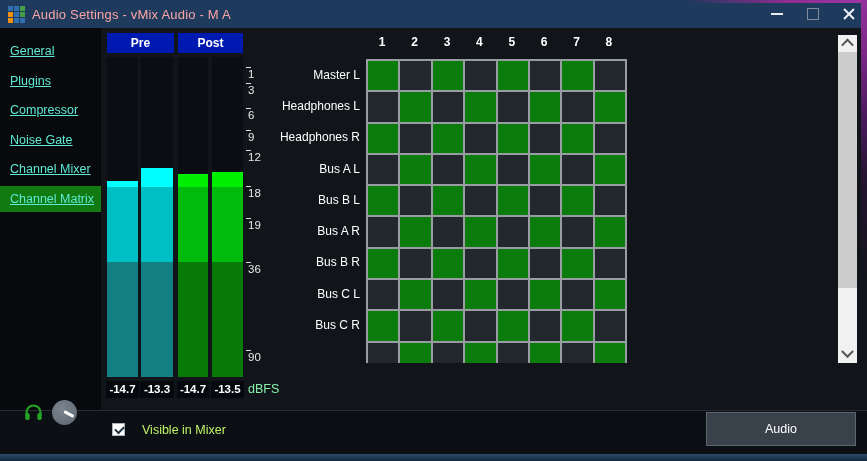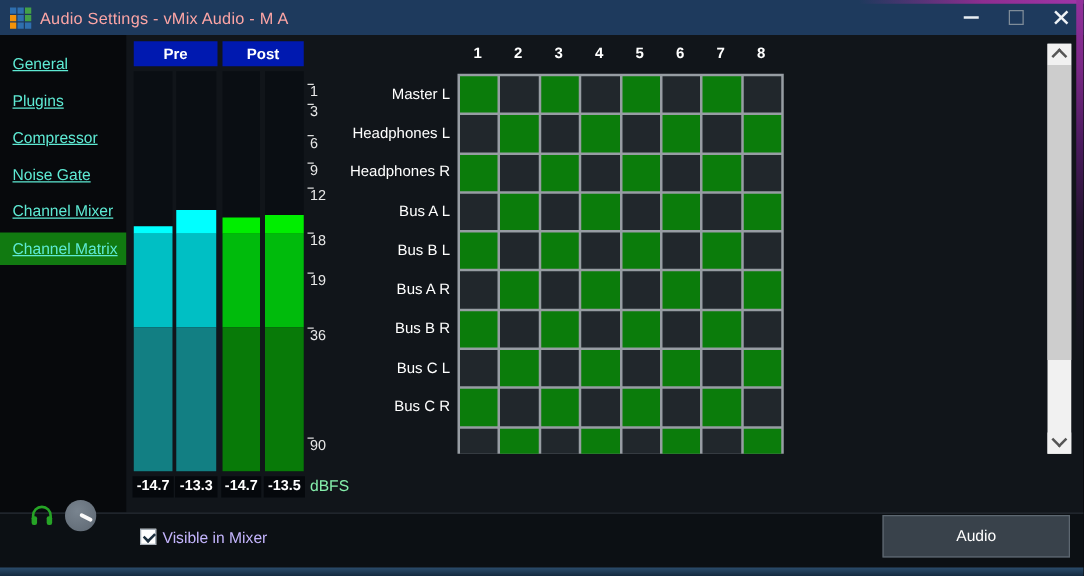--- a/index.html
+++ b/index.html
@@ -59,21 +59,21 @@
   .footer{position:absolute;left:0;right:0;top:410px;height:44px;background:#0c1014;border-top:1px solid #272d34;}
   .bottom-edge{position:absolute;left:0;right:0;bottom:0;height:7px;background:linear-gradient(#2b4c6b,#13293f);}
   .hp-icon{position:absolute;left:23px;top:402px;z-index:5;}
   .knob{position:absolute;left:52px;top:400px;width:25px;height:25px;border-radius:50%;z-index:5;
         background:radial-gradient(circle at 40% 35%,#79848f,#5d6772);}
   .knob .ind{position:absolute;left:12px;top:10px;width:11px;height:3px;background:#fafafa;border-radius:2px;
              transform-origin:0 50%;transform:rotate(27deg);}
   .cb{position:absolute;left:112px;top:423px;width:13px;height:13px;background:#fff;border:1px solid #aab2ba;box-sizing:border-box;}
   .cb.checked::after{content:"";position:absolute;left:2px;top:2px;width:7px;height:4px;
         border-left:2px solid #1d2f3f;border-bottom:2px solid #1d2f3f;transform:rotate(-45deg);}
-  .cb-label{position:absolute;left:130px;top:423px;color:#c4b5fd;font-size:12.5px;}
+  .cb-label{position:absolute;left:142px;top:423px;color:#bef264;font-size:12.5px;}
   .close-btn{position:absolute;left:706px;top:412px;width:150px;height:34px;background:#39424b;
              border:1px solid #5d6770;color:#fff;font-size:12.5px;box-sizing:border-box;
              display:flex;align-items:center;justify-content:center;}
 </style>
 </head>
 <body>
 
 <div class="window">
 
   <div class="titlebar">

